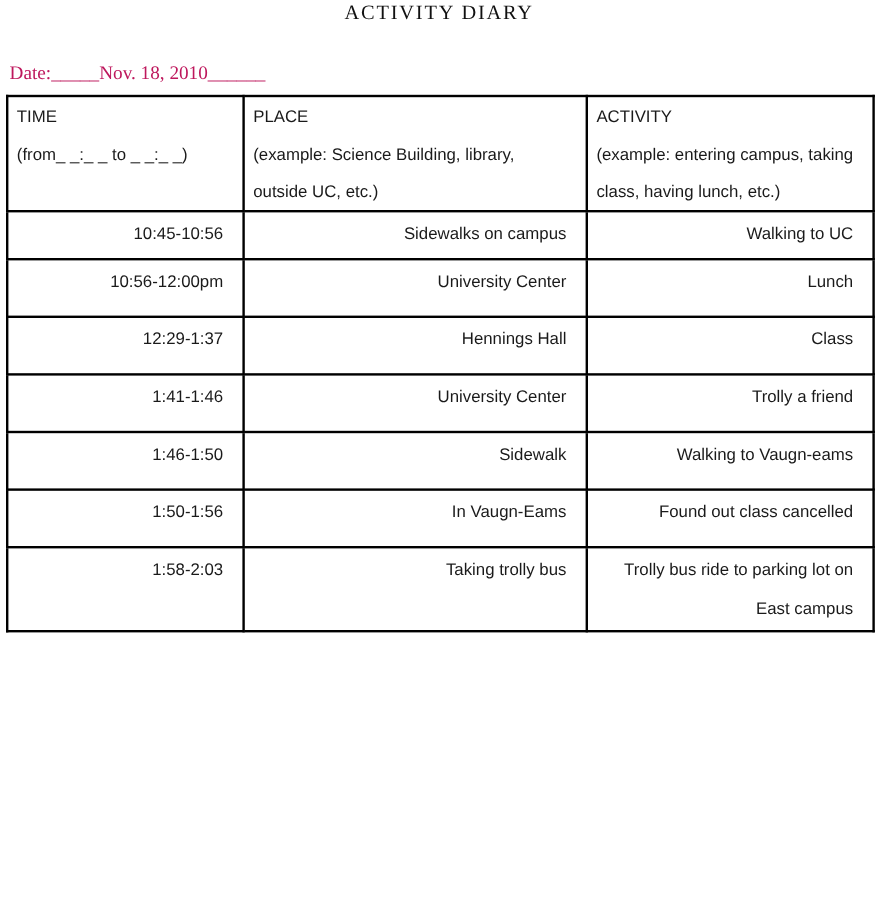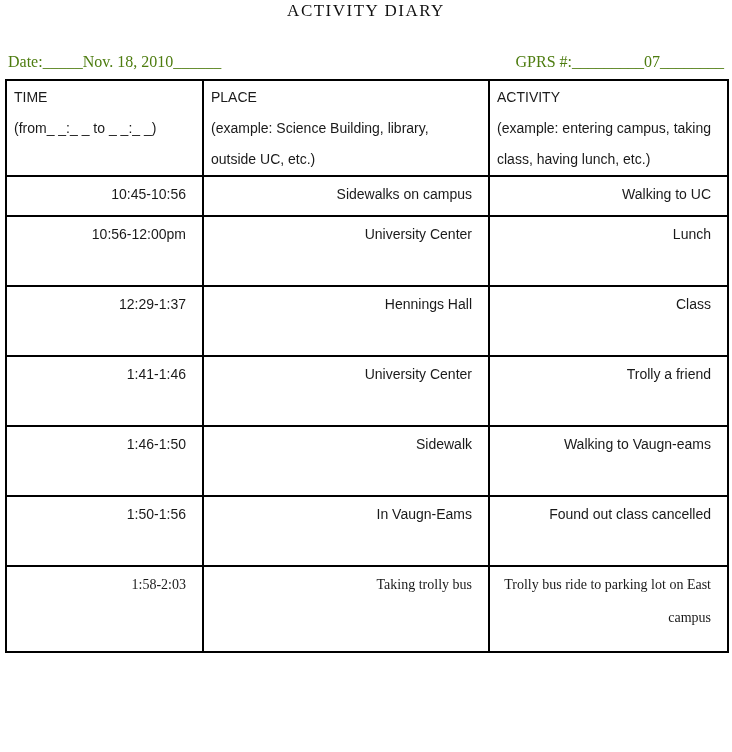--- a/index.html
+++ b/index.html
@@ -26,21 +26,21 @@
     letter-spacing: 1.5px;
     color: #111111;
   }
   .form-line {
     margin-top: 32px;
     padding: 0 8px 0 8px;
     display: flex;
     justify-content: space-between;
     font-family: "Liberation Serif", serif;
     font-size: 16px;
-    color: #4d7c0f;
+    color: #be185d;
     white-space: pre;
   }
   table.diary {
     margin: 8px 0 0 5px;
     width: 722px;
     border-collapse: collapse;
     table-layout: fixed;
     font-family: "Liberation Sans", sans-serif;
     font-size: 14px;
     color: #1a1a1a;
@@ -50,37 +50,36 @@
     border: 2px solid #000000;
     vertical-align: top;
     text-align: left;
     font-weight: normal;
     padding: 1px 16px 0 7px;
     overflow: hidden;
   }
   table.diary th { line-height: 31px; }
   table.diary td { line-height: 33px; text-align: right; }
   thead tr { height: 93px; }
-  tbody tr { height: 70px; }
+  tbody tr { height: 48px; }
   tbody tr:first-child { height: 40px; }
-  tbody tr:last-child { height: 86px; font-family: Liberation Serif, serif; }
+  tbody tr:last-child { height: 70px; }
   .col-time { width: 197px; }
   .col-place { width: 286px; }
   .col-activity { width: 239px; }
 </style>
 </head>
 <body>
 
 <div class="page">
 
   <div class="title">ACTIVITY DIARY</div>
 
   <div class="form-line">
     <span>Date:_____Nov. 18, 2010______</span>
-    <span>GPRS #:_________07________</span>
   </div>
 
   <table class="diary">
     <colgroup>
       <col class="col-time">
       <col class="col-place">
       <col class="col-activity">
     </colgroup>
     <thead>
       <tr>

